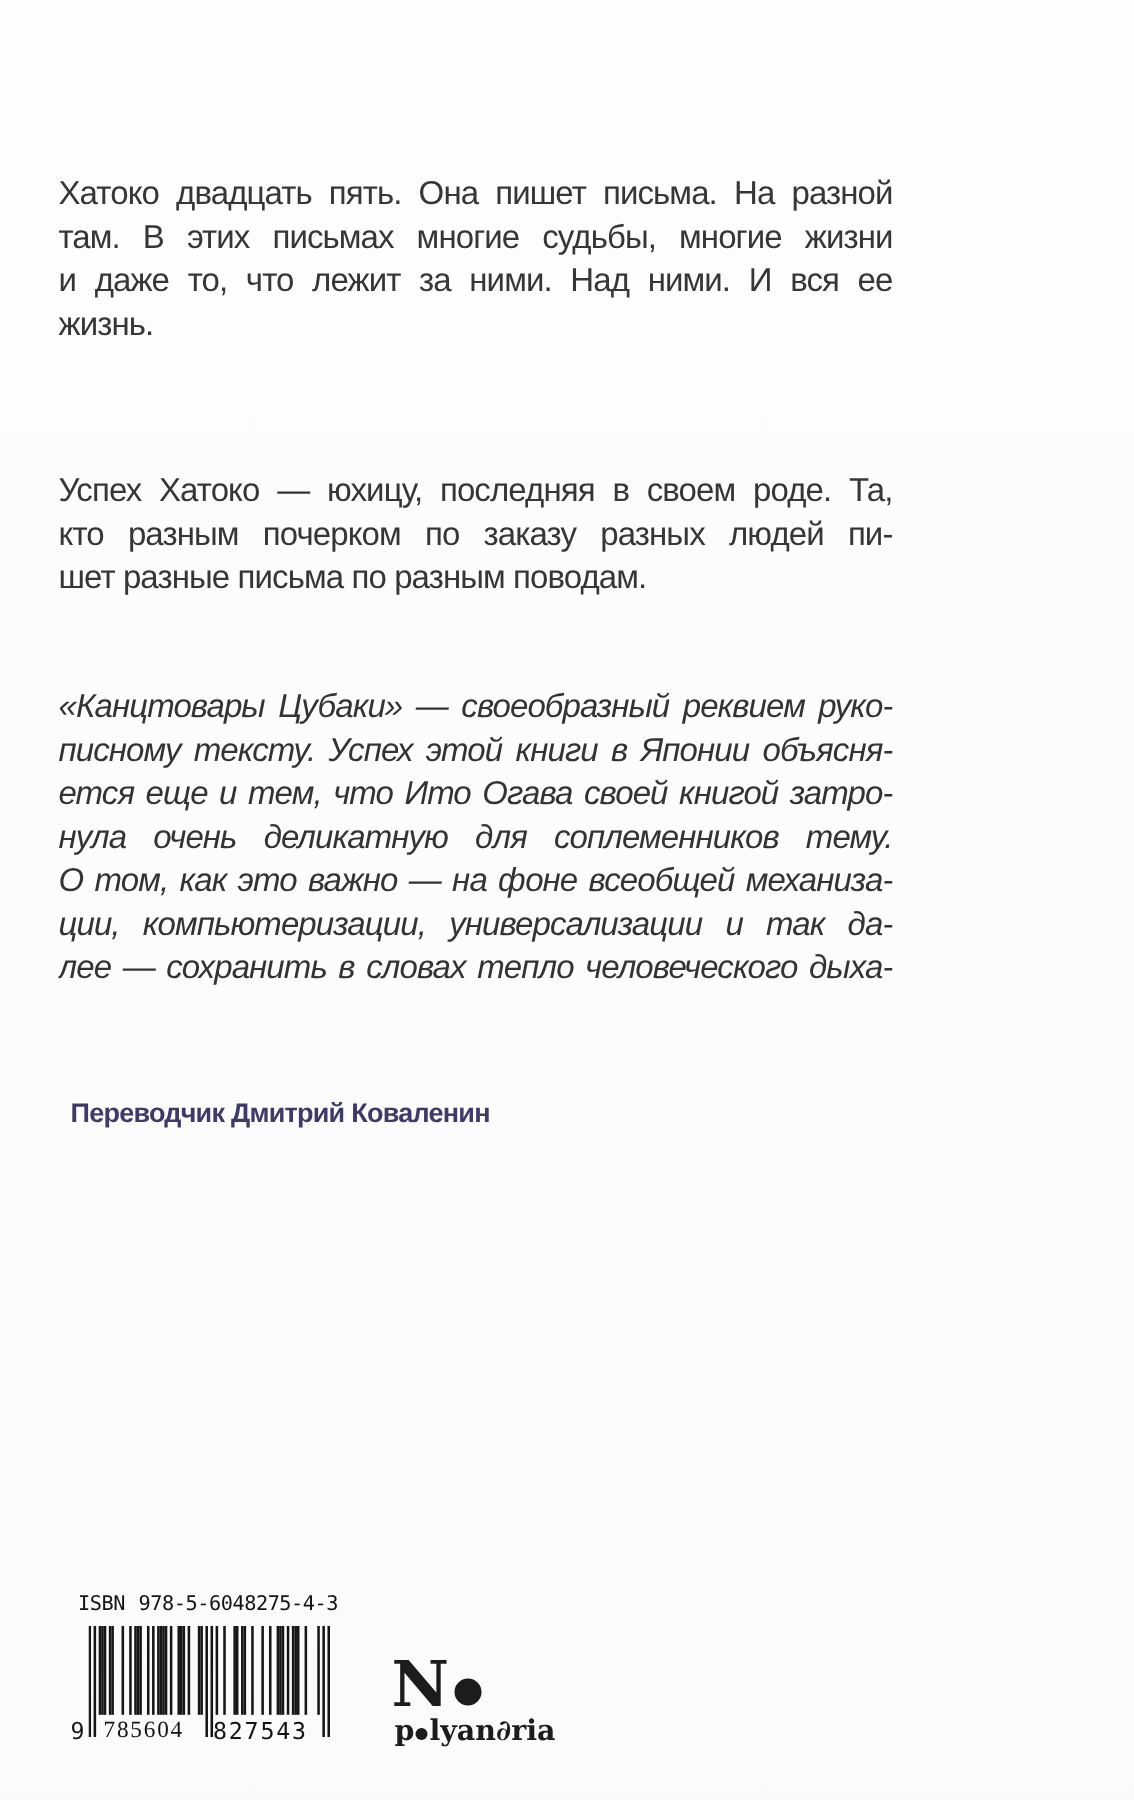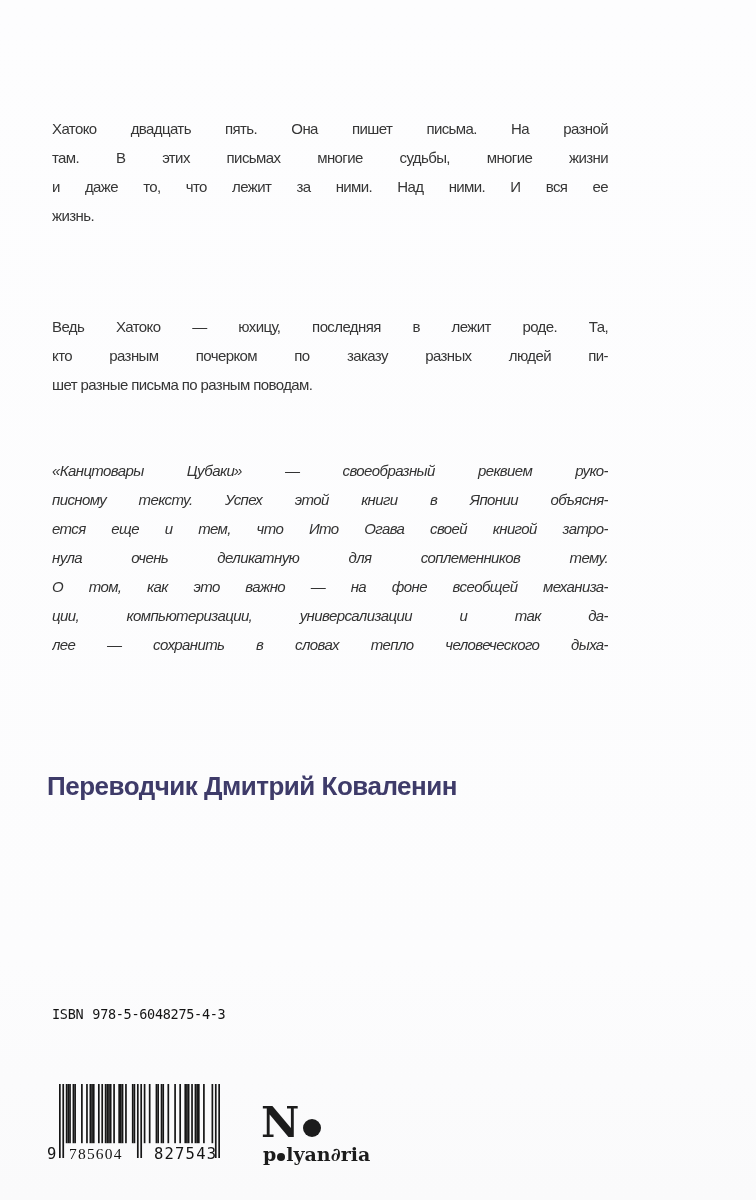--- a/index.html
+++ b/index.html
@@ -9,68 +9,67 @@
     font-family:"Liberation Sans", sans-serif;
     overflow:hidden;
   }
   .page{
     position:relative;
     width:756px;height:1200px;
     background:linear-gradient(180deg,#fdfdfe 0%,#fcfcfd 80%,#fafafb 100%);
   }
   
   .textblock{
-    position:absolute;left:52px;width:556px;
+    position:absolute;left:39px;width:556px;
     color:#363636;
-    font-size:15px;line-height:29px;letter-spacing:-0.6px;
+    font-size:22px;line-height:29px;letter-spacing:-0.6px;
   }
   .textblock .line{
     text-align:justify;
     text-align-last:justify;
     white-space:normal;
     max-height:29px;overflow:hidden;
   }
   .textblock .line.last{
     text-align-last:left;
   }
   .para1{top:114px;}
   .para2{top:312px;}
   .para3{
     top:456px;
     font-style:italic;
     color:#333333;
   }
   .translator{
     position:absolute;left:47px;top:727px;
-    font-size:26px;line-height:30px;font-weight:bold;letter-spacing:-0.5px;
+    font-size:18px;line-height:30px;font-weight:bold;letter-spacing:-0.5px;
     color:#3e3b69;
-    margin-top:44px;
   }
   
   .isbn-line{
-    position:absolute;left:52px;top:1006px;
+    position:absolute;left:52px;top:1061px;
     font-family:"DejaVu Sans Mono", monospace;
     font-size:13.5px;line-height:17px;letter-spacing:-0.3px;
     color:#141414;
     display:flex;gap:9px;
   }
   .barcode-svg{
     position:absolute;left:59px;top:1084px;
     width:161px;height:74px;
   }
   .barcode-svg rect{fill:#161616;}
   .bc-digit{
     position:absolute;top:1145px;
     font-family:"DejaVu Sans Mono", monospace;
     font-size:15.5px;line-height:18px;
     color:#141414;
   }
   .bc-d1{left:47px;}
   .bc-d2{left:69px;letter-spacing:1.2px;font-family:Liberation Serif, serif;}
-  .bc-d3{left:142px;letter-spacing:1.2px;margin-left:12px;}
+  .bc-d3{left:142px;letter-spacing:1.2px;}
   
   .logo-main{
     position:absolute;left:261px;top:1101px;
     font-family:"DejaVu Serif", serif;
     font-weight:bold;
     font-size:42px;line-height:44px;letter-spacing:0.5px;
     color:#1c1c1c;
     display:flex;align-items:baseline;
   }
   .logo-dot-big{
@@ -98,21 +97,21 @@
 <div class="page">
 
   <div class="textblock para1">
       <div class="line">Хатоко двадцать пять. Она пишет письма. На разной</div>
       <div class="line">там. В этих письмах многие судьбы, многие жизни</div>
       <div class="line">и даже то, что лежит за ними. Над ними. И вся ее</div>
       <div class="line last">жизнь.</div>
     </div>
 
   <div class="textblock para2">
-      <div class="line">Ведь Хатоко — юхицу, последняя в лежит роде. Та,</div>
+      <div class="line">Успех Хатоко — юхицу, последняя в своем роде. Та,</div>
       <div class="line">кто разным почерком по заказу разных людей пи-</div>
       <div class="line last">шет разные письма по разным поводам.</div>
     </div>
 
   <div class="textblock para3">
       <div class="line">«Канцтовары Цубаки» — своеобразный реквием руко-</div>
       <div class="line">писному тексту. Успех этой книги в Японии объясня-</div>
       <div class="line">ется еще и тем, что Ито Огава своей книгой затро-</div>
       <div class="line">нула очень деликатную для соплеменников тему.</div>
       <div class="line">О том, как это важно — на фоне всеобщей механиза-</div>

